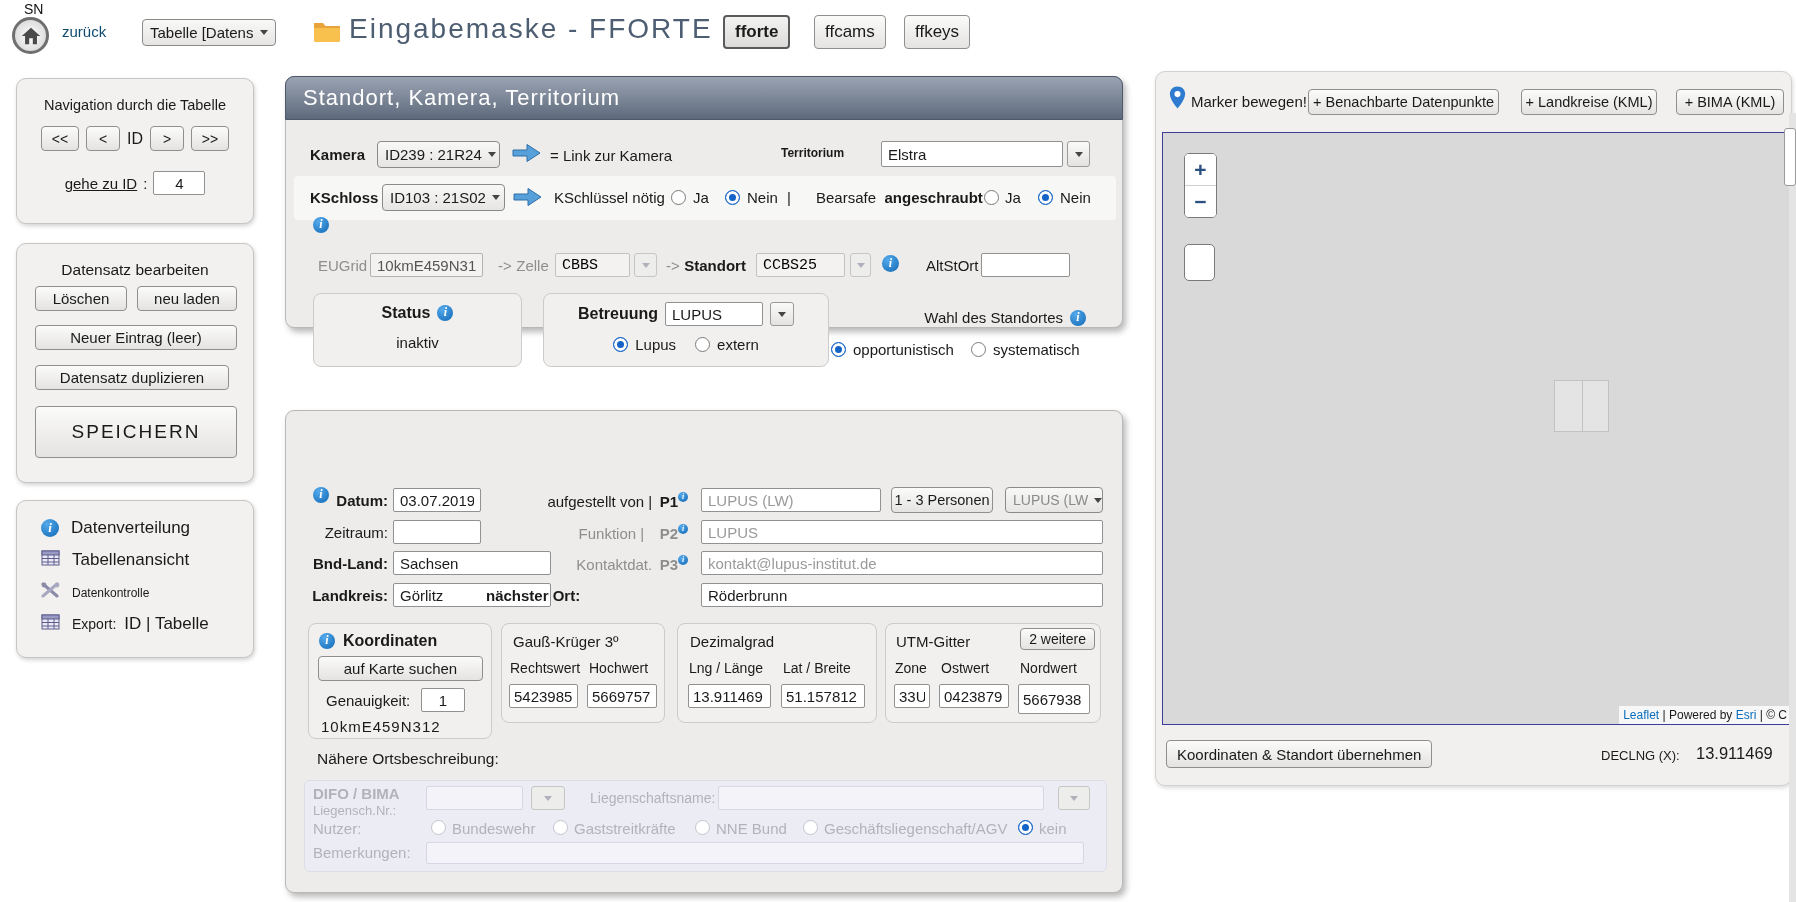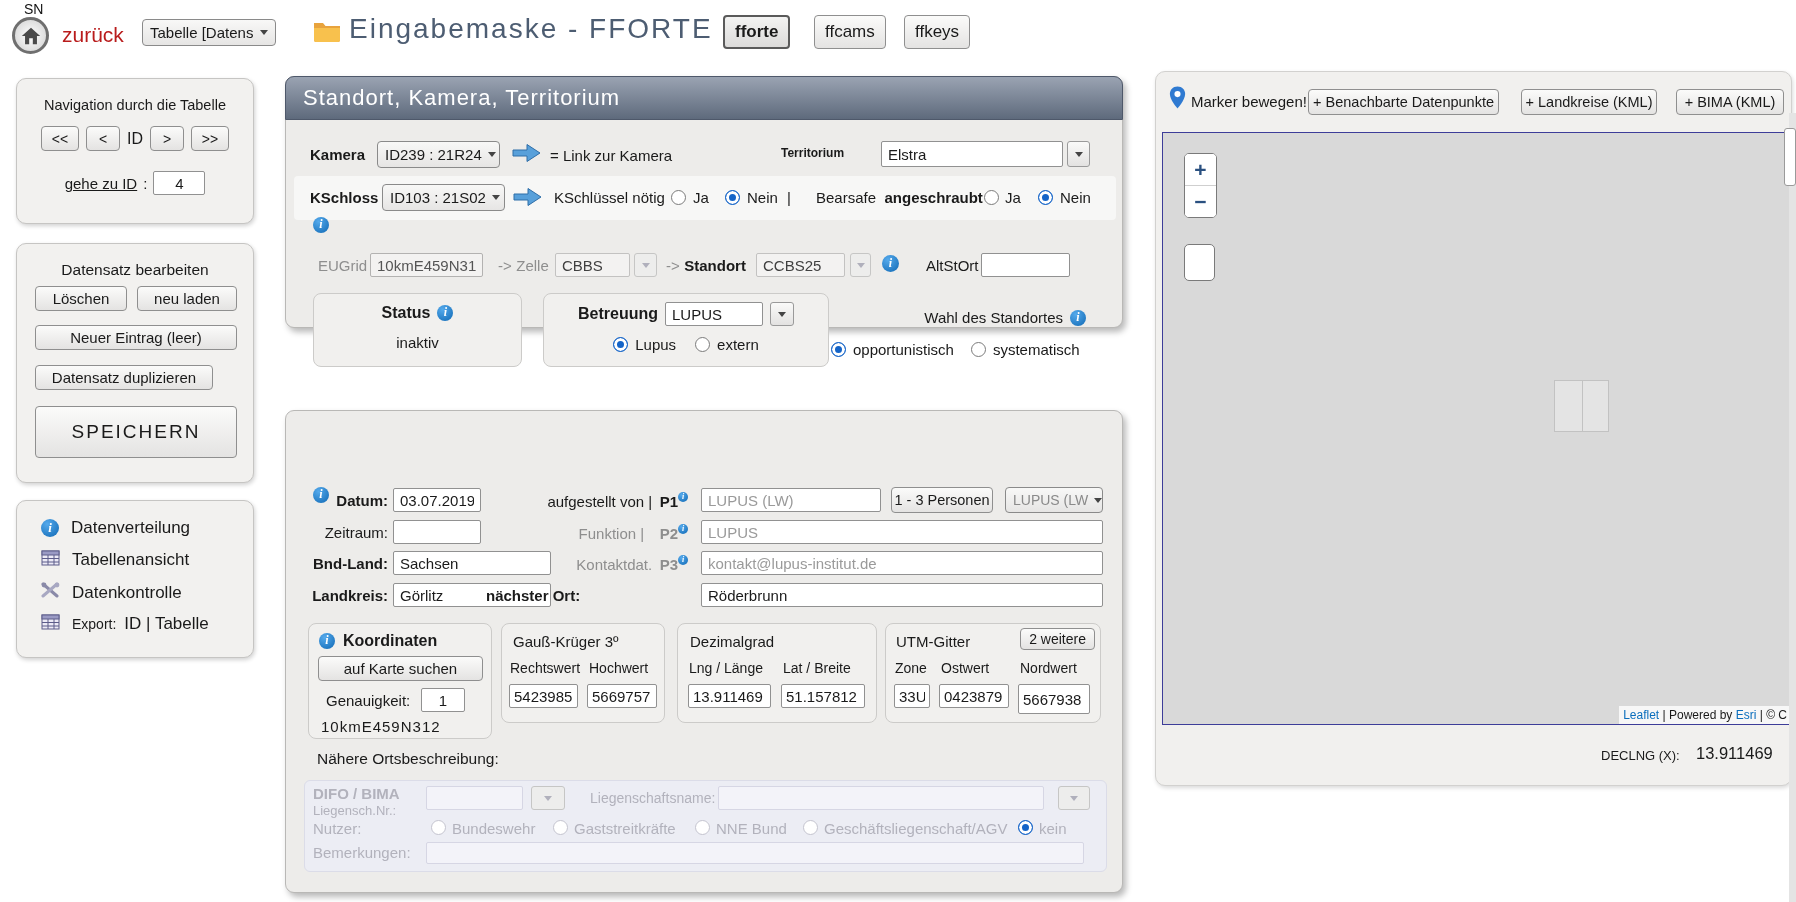--- a/index.html
+++ b/index.html
@@ -15,21 +15,21 @@
        background:linear-gradient(#fbfbfa,#e4e3e2);border:1px solid #8f8f8f;border-radius:4px;
        font-size:15px;padding:0 10px;height:25px;box-sizing:border-box;cursor:pointer;white-space:nowrap;color:#1a1a1a;}
   .btn.pressed{border:2px solid #5a5a5a;background:linear-gradient(#f3f3f2,#dcdbda);}
 
   
   .input{background:#fff;border:1px solid #919191;border-radius:2px;height:24px;box-sizing:border-box;
          font-size:15px;padding:2px 6px;font-family:"Liberation Sans",sans-serif;color:#1a1a1a;}
   .input.center{text-align:center;}
   .input.grayval{color:#9a9a9a;}
   .input.dislight{background:#f3f2f1;border-color:#b3b2b1;color:#555;}
-  .input.dis{background:#f3f2f1;border-color:#c3c2c1;color:#404040;}
+  .input.dis{background:#f3f2f1;border-color:#c3c2c1;color:#000000;font-family:Liberation Mono, monospace;}
 
   
   .select{display:inline-flex;align-items:center;justify-content:space-between;gap:6px;
           background:linear-gradient(#f8f8f7,#e6e5e4);border:1px solid #8a8a8a;border-radius:4px;
           font-size:15px;padding:0 7px;height:27px;box-sizing:border-box;cursor:pointer;white-space:nowrap;}
   .chev{width:0;height:0;border-left:4px solid transparent;border-right:4px solid transparent;border-top:5px solid #444;flex:0 0 auto;}
   .chev.lite{border-top-color:#b0b0bc;}
   .ddbtn{display:inline-flex;align-items:center;justify-content:center;background:linear-gradient(#fafaf9,#e3e2e1);
          border:1px solid #9a9a9a;border-radius:3px;height:24px;box-sizing:border-box;cursor:pointer;}
   .ddbtn.dis{background:#ededec;border-color:#c6c6c5;}
@@ -53,21 +53,21 @@
   
   .panel{position:absolute;background:#edecea;border:1px solid #b9b8b6;border-radius:9px;
          box-shadow:3px 4px 6px rgba(0,0,0,.28);box-sizing:border-box;}
   .panel-header{position:absolute;left:-1px;top:-1px;right:-1px;height:44px;border-radius:9px 9px 0 0;
                 background:linear-gradient(#9aa3b2,#5e6a7c);border:1px solid #4e586a;box-sizing:border-box;
                 color:#fff;font-size:22px;letter-spacing:1px;display:flex;align-items:center;padding-left:17px;}
   .band{position:absolute;background:#f7f7f6;border-radius:4px;}
   .cbox{position:absolute;background:#f1f0ee;border:1px solid #cccbc9;border-radius:8px;box-sizing:border-box;}
 
   .page-title{font-size:28px;letter-spacing:2px;color:#4d5d72;font-weight:500;white-space:nowrap;}
-  .back-link{font-size:21px;color:#b91c1c;text-decoration:none;}
+  .back-link{font-size:15px;color:#0c4a6e;text-decoration:none;}
   .ulink{text-decoration:underline;cursor:pointer;}
   .sn-label{font-size:14px;color:#111;margin-left:12px;}
   .home-circle{width:37px;height:37px;border-radius:50%;border:3px solid #6f6f6f;background:radial-gradient(#ffffff,#cfcfcf);
                display:flex;align-items:center;justify-content:center;box-sizing:border-box;}
 
   
   .map-wrap{position:absolute;background:#f1f0ee;border:1px solid #d2d1cf;border-radius:10px;
             box-shadow:1px 2px 4px rgba(0,0,0,.15);box-sizing:border-box;}
   .map{position:absolute;background:#d9d9d9;border:1px solid #3d3d99;box-sizing:border-box;overflow:hidden;}
   .zoombar{position:absolute;width:31px;border:1px solid #7a7a7a;border-radius:5px;overflow:hidden;background:#fff;}
@@ -130,21 +130,21 @@
       <span class="lbl">:</span>
       <input class="input center" style="width: 52px;" value="4">
     </div>
   </div>
 
   <div class="box" style="left:16px;top:243px;width:238px;height:240px;">
     <div class="abs lbl" style="left:0;right:0;top:17px;text-align:center;font-size:15.5px;">Datensatz bearbeiten</div>
     <div class="btn abs" style="left:18px;top:42px;width:92px;">Löschen</div>
     <div class="btn abs" style="left:120px;top:42px;width:100px;">neu laden</div>
     <div class="btn abs" style="left:18px;top:81px;width:202px;">Neuer Eintrag (leer)</div>
-    <div class="btn abs" style="left:18px;top:121px;width:178px;">Datensatz duplizieren</div>
+    <div class="btn abs" style="left:18px;top:121px;width:194px;">Datensatz duplizieren</div>
     <div class="btn abs" style="left:18px;top:162px;width:202px;height:52px;font-size:19px;letter-spacing:2px;">SPEICHERN</div>
   </div>
 
   <div class="box" style="left:16px;top:500px;width:238px;height:158px;">
     <div class="abs" style="left:24px;top:17px;display:flex;align-items:center;gap:12px;">
       <span class="info" style="width:18px;height:18px;line-height:18px;font-size:13px;">i</span>
       <span class="lbl" style="font-size:17px;">Datenverteilung</span>
     </div>
     <div class="abs" style="left:24px;top:49px;display:flex;align-items:center;gap:12px;">
       <span><svg width="19" height="16" viewBox="0 0 19 16">
@@ -157,21 +157,21 @@
           </svg></span>
       <span class="lbl" style="font-size:17px;">Tabellenansicht</span>
     </div>
     <div class="abs" style="left:24px;top:81px;display:flex;align-items:center;gap:12px;">
       <span><svg width="19" height="17" viewBox="0 0 19 17">
             <path d="M2 2 L16 14" stroke="#8a8aa8" stroke-width="3" stroke-linecap="round"></path>
             <path d="M16 2 L2 14" stroke="#a8a8c2" stroke-width="3" stroke-linecap="round"></path>
             <circle cx="3" cy="3" r="2.4" fill="#8a8aa8"></circle>
             <circle cx="16" cy="3" r="2.4" fill="#a8a8c2"></circle>
           </svg></span>
-      <span class="lbl" style="font-size:17px;">Datenkontrolle</span>
+      <span class="lbl" style="font-size:12px;">Datenkontrolle</span>
     </div>
     <div class="abs" style="left:24px;top:113px;display:flex;align-items:center;gap:12px;">
       <span><svg width="19" height="16" viewBox="0 0 19 16">
             <rect x="1" y="1" width="17" height="14" fill="#eceaf6" stroke="#5c5c8a"></rect>
             <rect x="1" y="1" width="17" height="4" fill="#9a9ac4" stroke="#5c5c8a"></rect>
             <line x1="1" y1="8.5" x2="18" y2="8.5" stroke="#5c5c8a"></line>
             <line x1="1" y1="12" x2="18" y2="12" stroke="#5c5c8a"></line>
             <line x1="7" y1="5" x2="7" y2="15" stroke="#5c5c8a"></line>
             <line x1="13" y1="5" x2="13" y2="15" stroke="#5c5c8a"></line>
           </svg></span>
@@ -410,20 +410,21 @@
         <div class="zoombtn">−</div>
       </div>
       <div class="abs" style="left:21px;top:111px;width:31px;height:37px;background:#fff;border:1px solid #7a7a7a;border-radius:5px;box-sizing:border-box;"></div>
       <span class="tile-ol" style="left:391px;top:247px;width:29px;height:52px;"></span>
       <span class="tile-ol" style="left:419px;top:247px;width:27px;height:52px;"></span>
       <div class="attrib">
         <span class="alink">Leaflet</span><span> | Powered by </span><span class="alink">Esri</span><span> | © C</span>
       </div>
     </div>
 
+    <div class="btn abs" style="left:10px;top:668px;height:28px;font-size:15px;">Koordinaten &amp; Standort übernehmen</div>
     <span class="abs" style="left:445px;top:676px;font-size:13px;">DECLNG (X):</span>
     <span class="abs" style="left:540px;top:672px;font-size:16.5px;">13.911469</span>
   </div>
 
   <div class="scrltrack" style="left:1789px;top:113px;width:7px;height:789px;">
     <div class="scrlthumb" style="right:0;top:15px;width:12px;height:58px;"></div>
   </div>
 
 </div>
 

